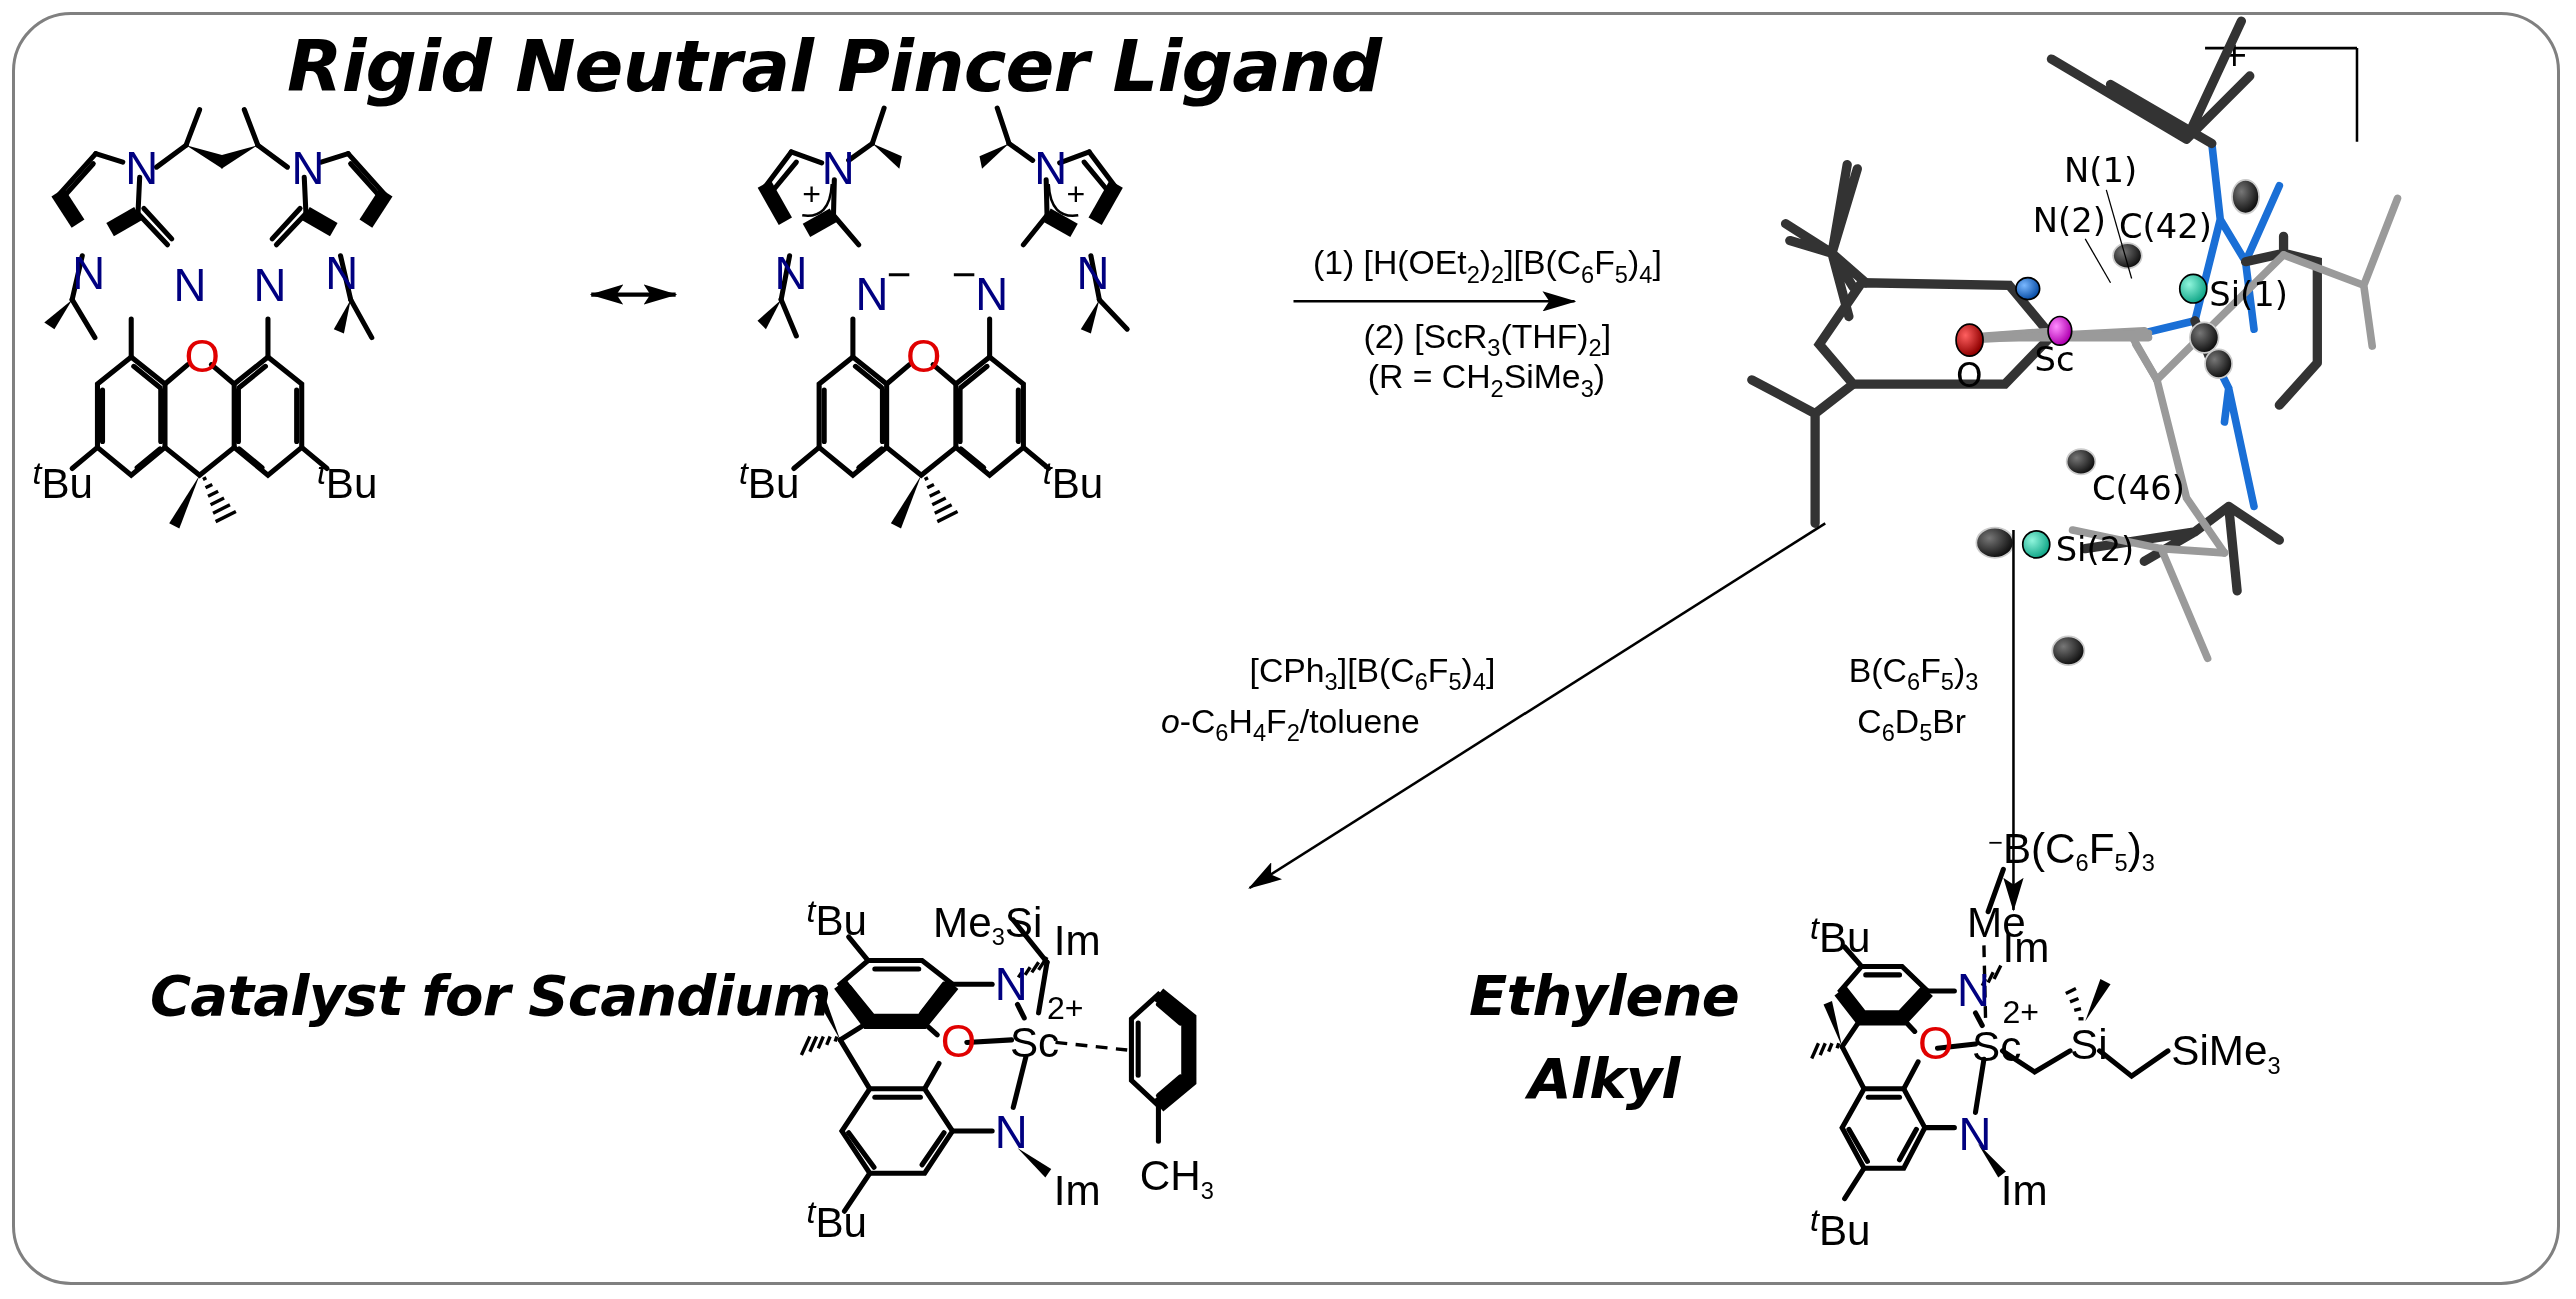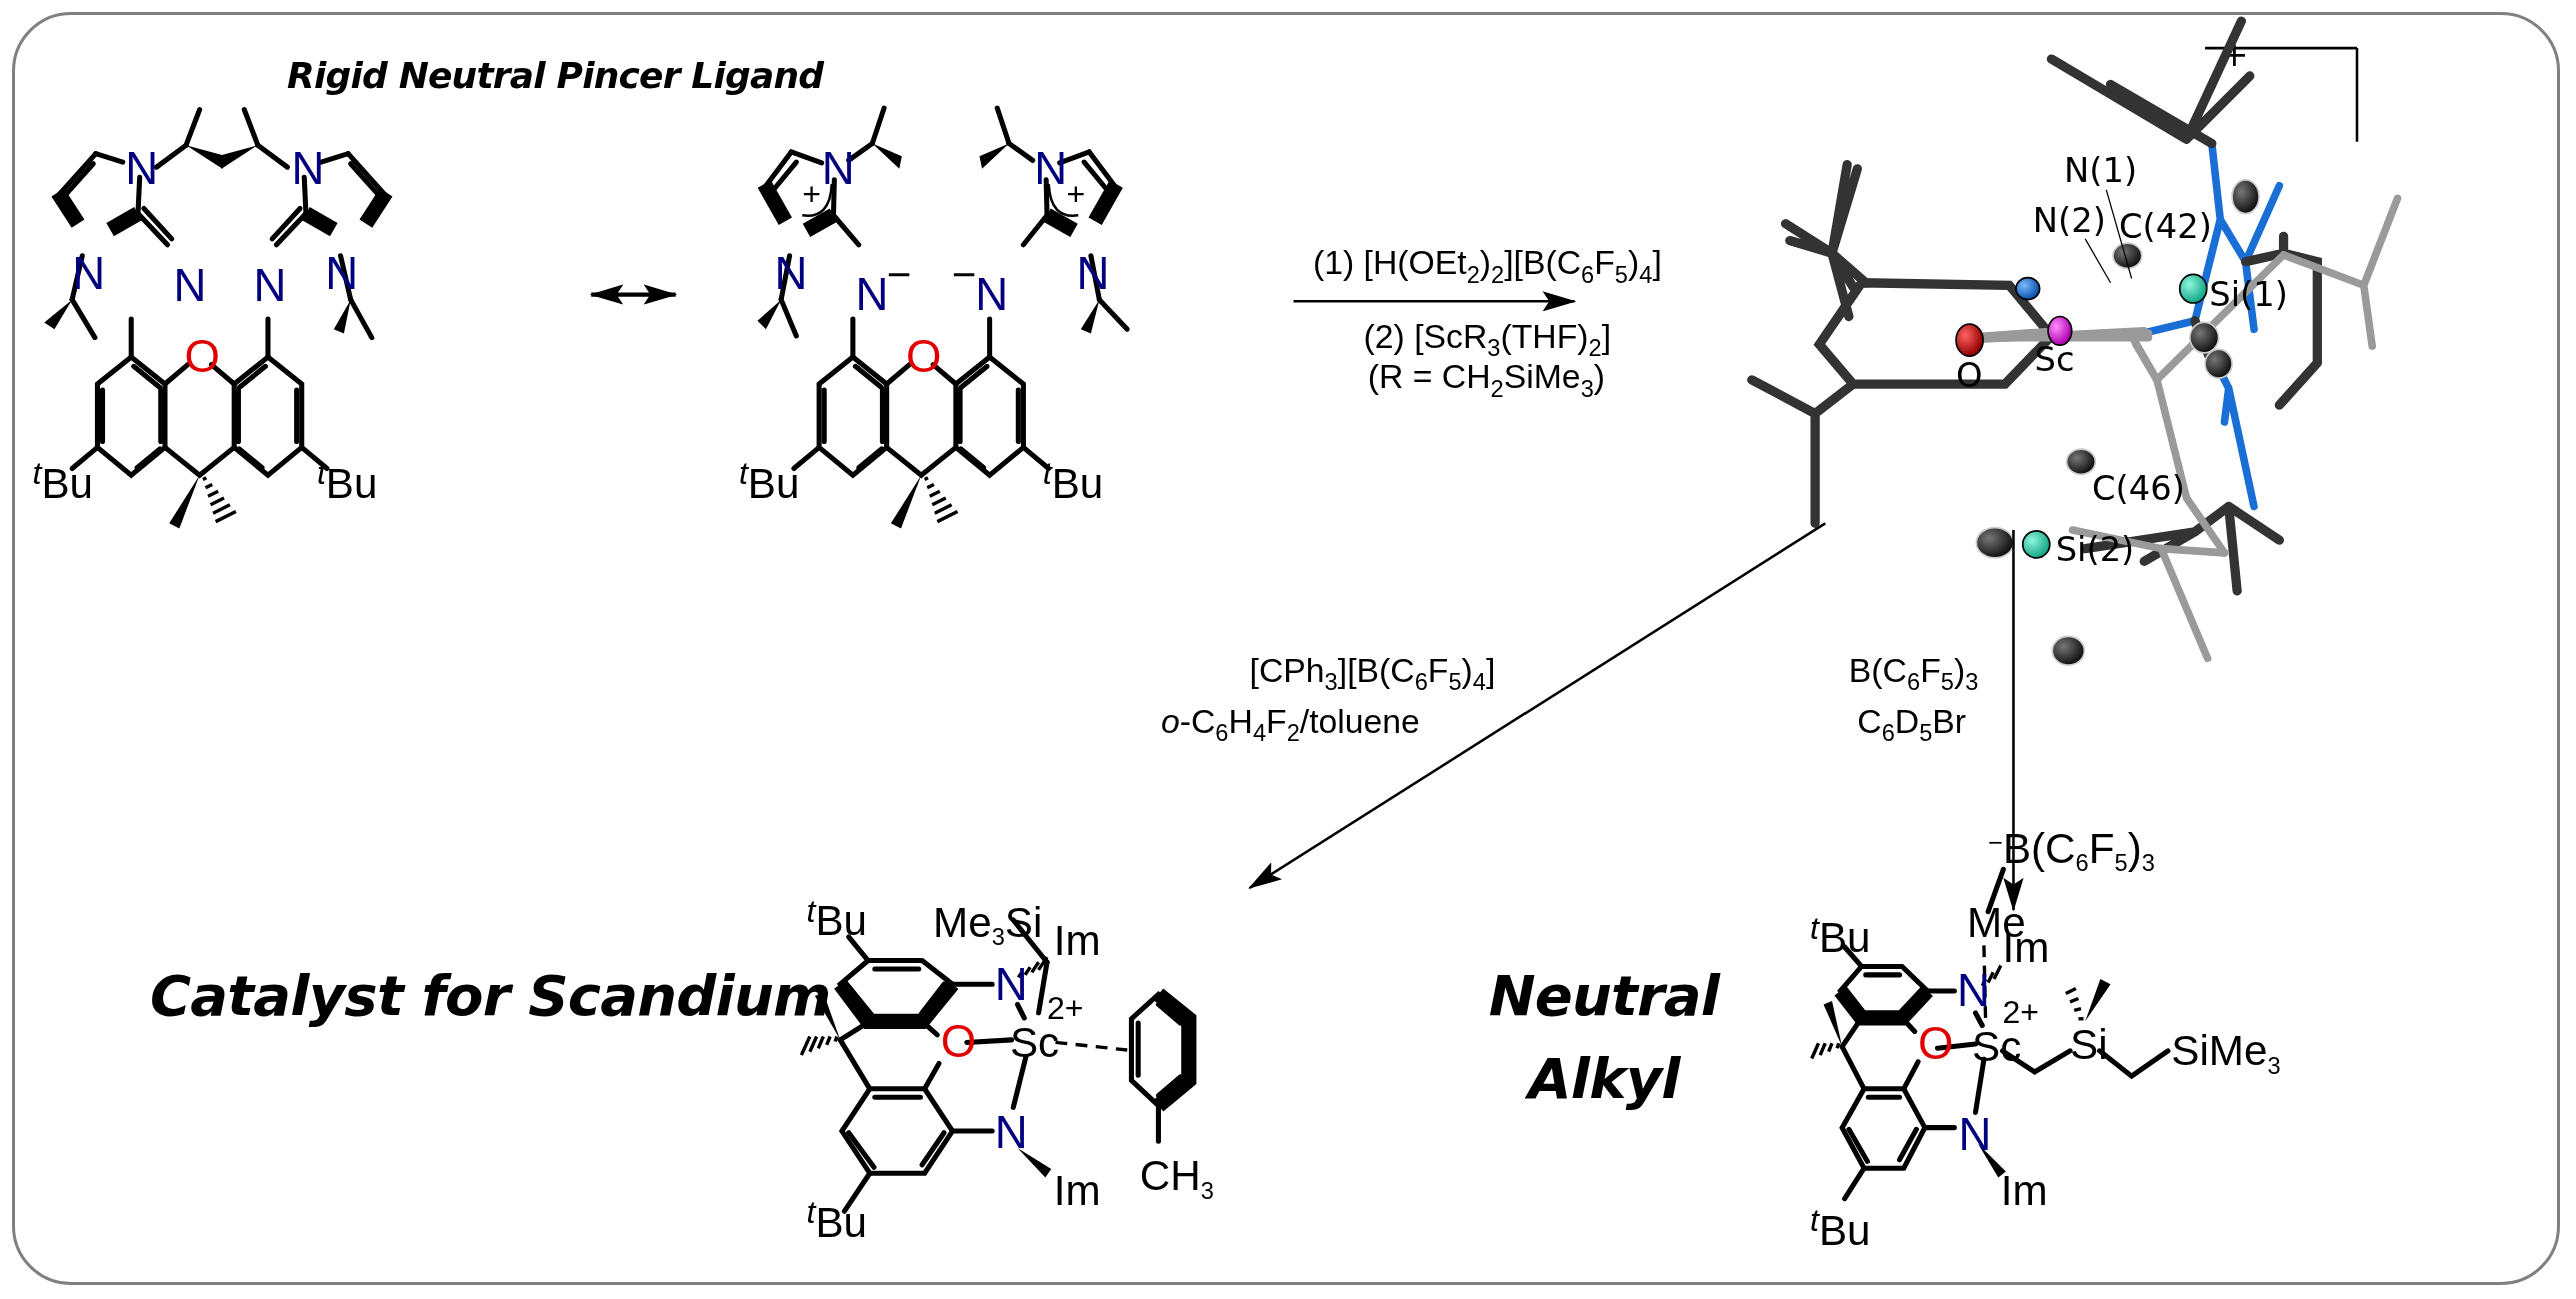--- a/index.html
+++ b/index.html
@@ -1,19 +1,19 @@
 <!DOCTYPE html>
 <html style="font-size:13.5px"><head>
 <meta charset="utf-8">
 <style>
   html, body { margin: 0; padding: 0; background: #ffffff; }
   body { width: 2576px; height: 1299px; position: relative; overflow: hidden; font-family: "Liberation Sans", sans-serif; }
   #frame { position: absolute; left: 11.8px; top: 11.8px; width: 2548px; height: 1273px; border: 3.4px solid #808080; border-radius: 59px; box-sizing: border-box; background: #fff; }
   .headline { position: absolute; font-family: "DejaVu Sans", sans-serif; font-weight: bold; font-style: italic; color: #000; white-space: nowrap; letter-spacing: -0.8px; }
-  #title { left: 287px; top: 55px; font-size: 36px; }
+  #title { left: 287px; top: 24px; font-size: 72px; }
   #caption-left { left: 150px; top: 954px; font-size: 56px; line-height: 83px; }
   #caption-mid { left: 1435px; top: 954px; font-size: 56px; line-height: 83px; text-align: center; width: 338px; }
   svg#scheme { position: absolute; left: 0; top: 0; }
   .bond { stroke: #000; stroke-width: 6; fill: none; stroke-linecap: round; }
   .bold-bond { stroke: #000; stroke-width: 18; fill: none; stroke-linecap: butt; }
   .wedge { fill: #000; }
   .hash { stroke: #000; stroke-width: 4; }
   .dash { stroke: #000; stroke-width: 4; stroke-dasharray: 14 10; fill: none; }
   .atomN { fill: #000080; font-family: "Liberation Sans", sans-serif; font-size: 54px; }
   .atomO { fill: #e00000; font-family: "Liberation Sans", sans-serif; font-size: 54px; }
@@ -30,21 +30,21 @@
 
 <div id="frame"></div>
 
 <div id="title" class="headline">Rigid Neutral Pincer Ligand</div>
 
 <div id="caption-left" class="headline">
   <div>Catalyst for Scandium</div>
 </div>
 
 <div id="caption-mid" class="headline">
-  <div>Neutral</div>
+  <div>Ethylene</div>
   <div>Alkyl</div>
 </div>
 
 <svg id="scheme" width="2576" height="1299" viewBox="0 0 3051 1539" xmlns="http://www.w3.org/2000/svg">
   <defs>
     <marker id="ah" markerWidth="12" markerHeight="10" refX="11" refY="5" orient="auto" markerUnits="userSpaceOnUse">
       <path d="M0,0 L12,5 L0,10 Z" fill="#000"></path>
     </marker>
     <marker id="ahBig" viewBox="0 0 40 24" markerWidth="40" markerHeight="24" refX="38" refY="12" orient="auto" markerUnits="userSpaceOnUse">
       <path d="M0,0 L40,12 L0,24 L8,12 Z" fill="#000"></path>

